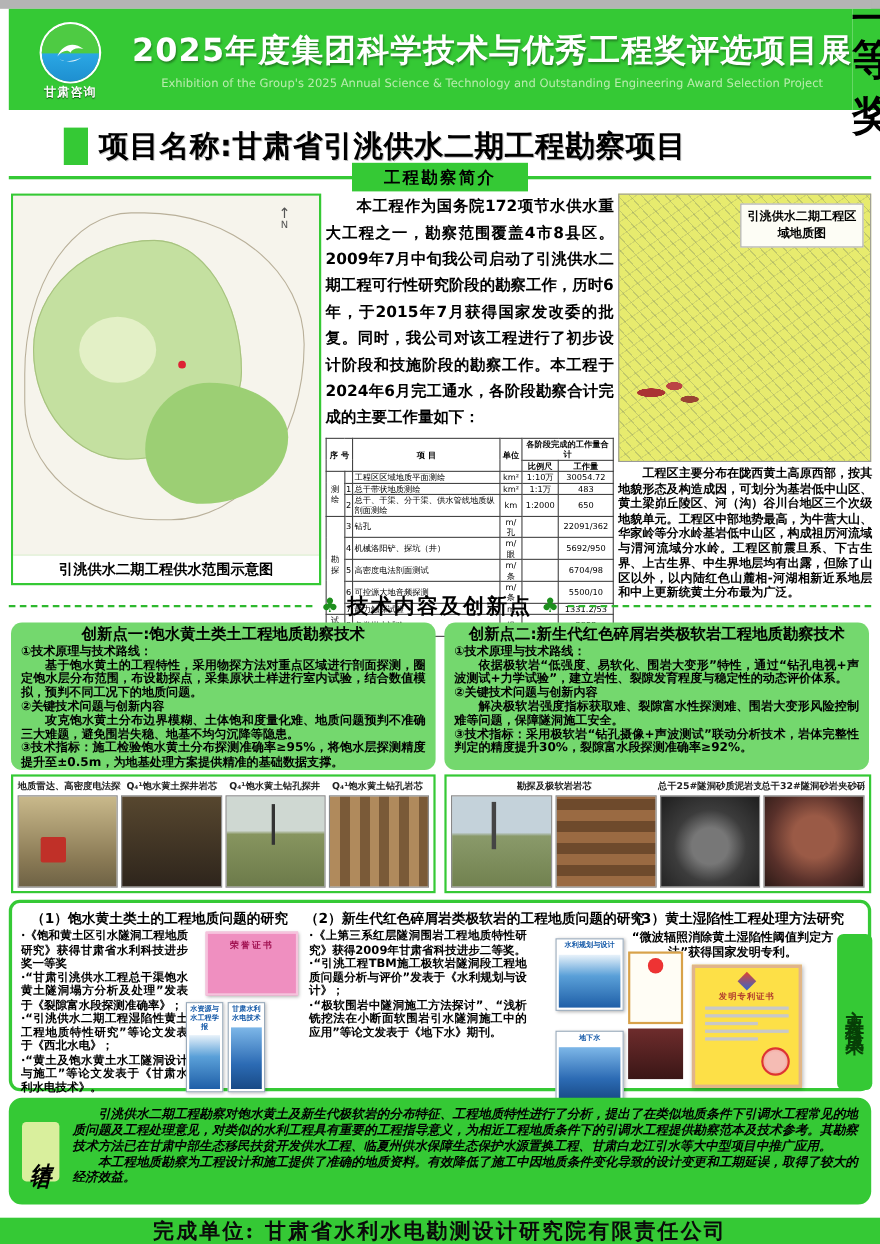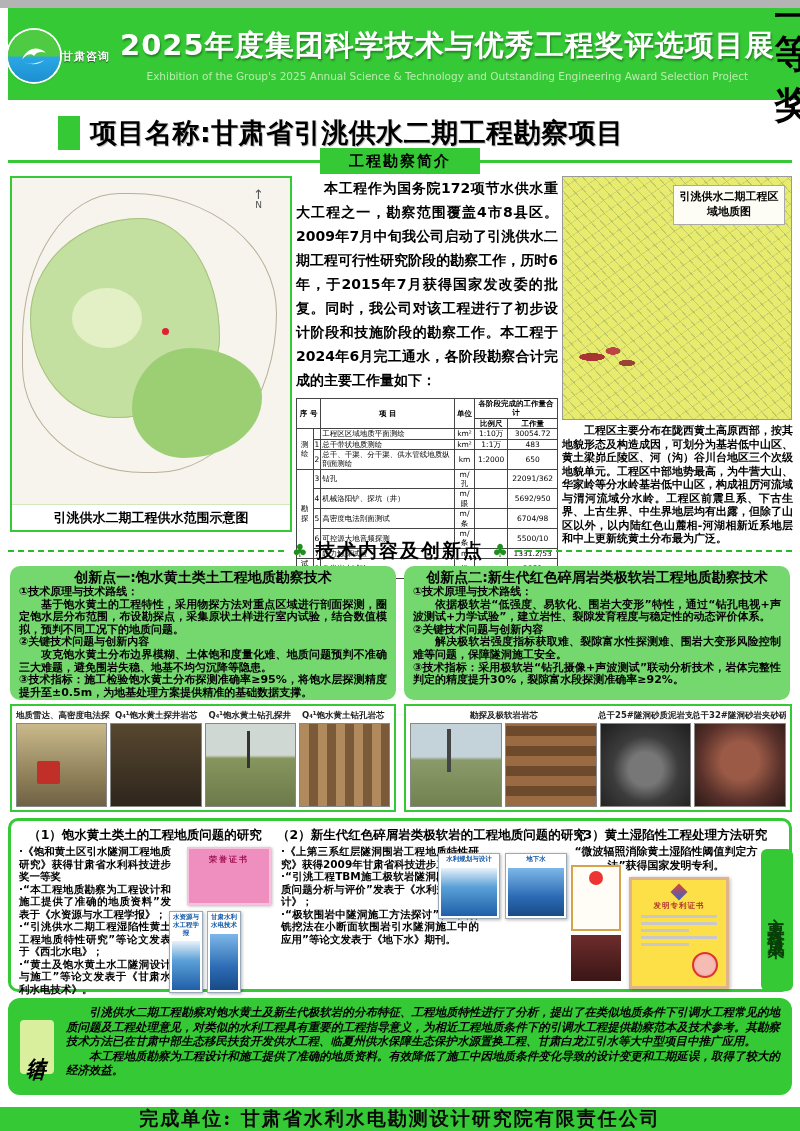--- a/index.html
+++ b/index.html
@@ -9,21 +9,21 @@
   *{margin:0;padding:0;box-sizing:border-box;}
   html,body{width:800px;}
   body{font-family:"DejaVu Sans","Liberation Sans",sans-serif;background:#e8e8e8;}
   #poster{position:relative;width:800px;height:1131px;background:#fff;overflow:hidden;}
 
   
   .gray-top{position:absolute;left:0;top:0;width:800px;height:8px;background:var(--gray);}
   .gray-right{position:absolute;right:0;top:0;width:8px;height:100px;background:var(--gray);}
   .header{position:absolute;left:8px;top:8px;width:784px;height:92px;display:flex;}
   .header-main{flex:1;background:var(--green);display:flex;align-items:center;}
-  .logo-wrap{width:112px;display:flex;flex-direction:row;align-items:center;gap:2px;padding-top:4px;}
+  .logo-wrap{width:112px;display:flex;flex-direction:column;align-items:center;gap:2px;padding-top:4px;}
   .logo-circle{width:52px;height:52px;border-radius:50%;background:linear-gradient(180deg,#4ecb43 0%,#4ecb43 50%,#2aa7e4 52%,#1e8fd0 100%);box-shadow:0 0 0 2px #fff,0 1px 3px rgba(0,0,0,.35);display:flex;align-items:center;justify-content:center;}
   .logo-caption{font-size:11px;font-weight:bold;color:#fff;text-shadow:0 1px 1px rgba(0,0,0,.6);letter-spacing:1px;}
   .header-titles{flex:1;display:flex;flex-direction:column;align-items:center;justify-content:center;}
   .header-title{font-size:29px;font-weight:bold;color:#fff;letter-spacing:1px;text-shadow:1px 2px 2px rgba(0,0,0,.35);white-space:nowrap;}
   .header-sub{font-size:10.5px;color:#b9ecae;margin-top:4px;white-space:nowrap;}
   .header-divider{width:5px;background:#fff;}
   .header-award{width:118px;background:var(--green);display:flex;align-items:center;justify-content:center;}
   .award-text{font-size:38px;font-weight:bold;color:#000;letter-spacing:1px;}
 
   
@@ -106,21 +106,21 @@
   .ach-bullets{width:152px;font-size:10.5px;font-weight:bold;line-height:12.5px;text-align:justify;margin-top:2px;}
   .ach-bullets2{width:198px;margin-left:4px;}
   .ach-text3{font-size:11px;font-weight:bold;line-height:14px;text-align:center;margin-top:2px;}
   .cert-pink{position:absolute;left:168px;top:20px;width:84px;height:58px;background:#ef8fc0;border:2px solid #f6c3dd;box-shadow:1px 1px 3px rgba(0,0,0,.3);display:flex;align-items:flex-start;justify-content:center;padding-top:5px;}
   .cert-pink span{font-size:8px;font-weight:bold;color:#a01050;letter-spacing:2px;}
   .covers{position:absolute;left:150px;top:84px;display:flex;gap:4px;}
   .cover{width:34px;height:82px;background:#fff;border:1px solid #9ab;box-shadow:1px 1px 3px rgba(0,0,0,.3);display:flex;flex-direction:column;}
   .cover-label{font-size:6.5px;font-weight:bold;color:#1459a8;text-align:center;padding:2px 1px;line-height:1.2;}
   .cover-img{flex:1;margin:2px;background:linear-gradient(180deg,#7db7e8 0%,#2c6bb4 60%,#184a86 100%);}
   .cover-img.alt{background:linear-gradient(180deg,#e8f2fa 0%,#5aa0d8 40%,#1f5fa8 100%);}
-  .covers2{position:absolute;right:2px;top:26px;display:flex;gap:5px;}
+  .covers2{position:absolute;right:2px;top:26px;display:flex;flex-direction:column;gap:18px;}
   .covers2 .cover{width:62px;height:66px;}
   .mini-col3-left{position:absolute;left:0px;top:38px;width:50px;display:flex;flex-direction:column;gap:4px;}
   .mini-cert{width:50px;height:66px;background:#fffdf5;border:2px solid #d8a24a;display:flex;align-items:flex-start;justify-content:center;padding-top:4px;}
   .mini-cert::before{content:"";width:14px;height:14px;background:radial-gradient(circle,#e33 0 60%,#c22 100%);border-radius:50%;}
   .mini-photo{width:50px;height:46px;background:linear-gradient(180deg,#6e2c2c 0%,#3a1616 100%);}
   .patent{position:absolute;left:58px;top:50px;width:100px;height:112px;background:#fde047;border:3px solid #e0b48a;box-shadow:1px 1px 4px rgba(0,0,0,.3);padding:6px 7px 0;}
   .patent-emblem{width:12px;height:12px;margin:0 auto 3px;background:linear-gradient(135deg,#d43 0%,#36c 100%);transform:rotate(45deg);}
   .patent-title{font-size:7.5px;font-weight:bold;color:#b03a2e;text-align:center;letter-spacing:1px;margin-bottom:4px;white-space:nowrap;}
   .patent-line{height:3px;background:#c8c8c8;margin:4px 2px;}
   .patent-line.short{width:60%;}
@@ -332,21 +332,21 @@
       <div class="ph ph-b3"></div>
       <div class="ph ph-b4"></div>
     </div>
   </div>
 
   <div class="ach-box">
     <div class="ach-col ach-col1">
       <div class="ach-title">（1）饱水黄土类土的工程地质问题的研究</div>
       <div class="ach-bullets">
         <div>·《饱和黄土区引水隧洞工程地质研究》获得甘肃省水利科技进步奖一等奖</div>
-        <div>·“本工程地质勘察为工程设计和施工提供了准确的地质资料”发表于《水资源与水工程学报》；</div>
+        <div>·“甘肃引洮供水工程总干渠饱水黄土隧洞塌方分析及处理”发表于《裂隙富水段探测准确率》；</div>
         <div>·“引洮供水二期工程湿陷性黄土工程地质特性研究”等论文发表于《西北水电》；</div>
         <div>·“黄土及饱水黄土水工隧洞设计与施工”等论文发表于《甘肃水利水电技术》。</div>
       </div>
       <div class="cert-pink">
           <span>荣誉证书</span>
         </div>
       <div class="covers">
         <div class="cover">
           <div class="cover-label">水资源与水工程学报</div>
           <div class="cover-img alt"></div>

